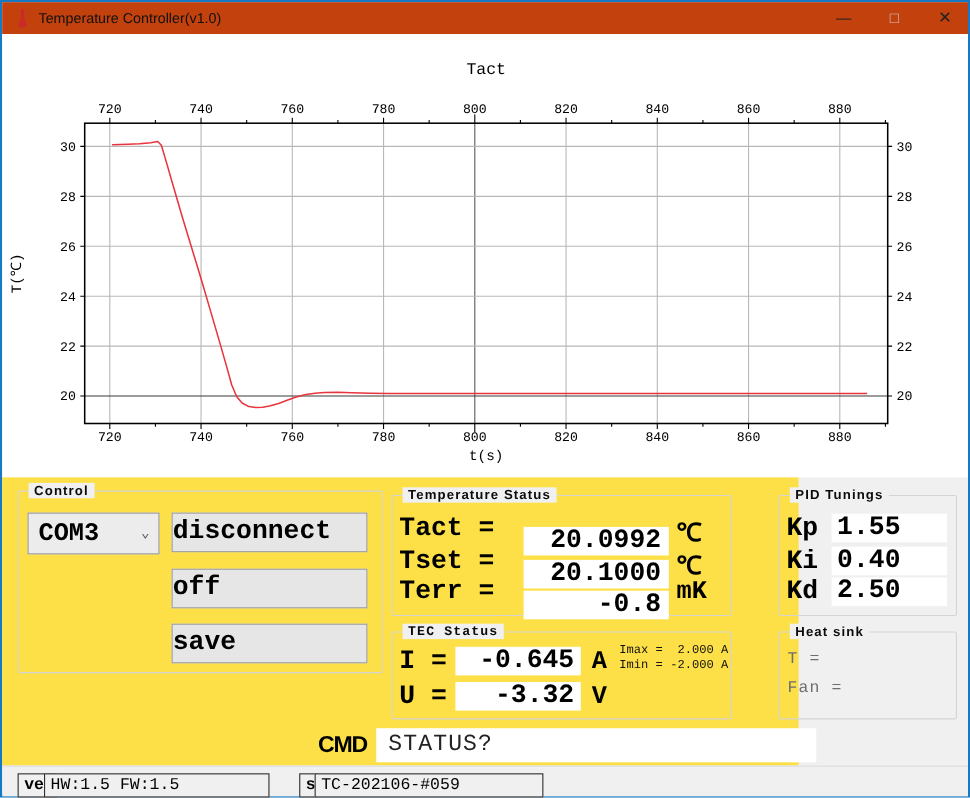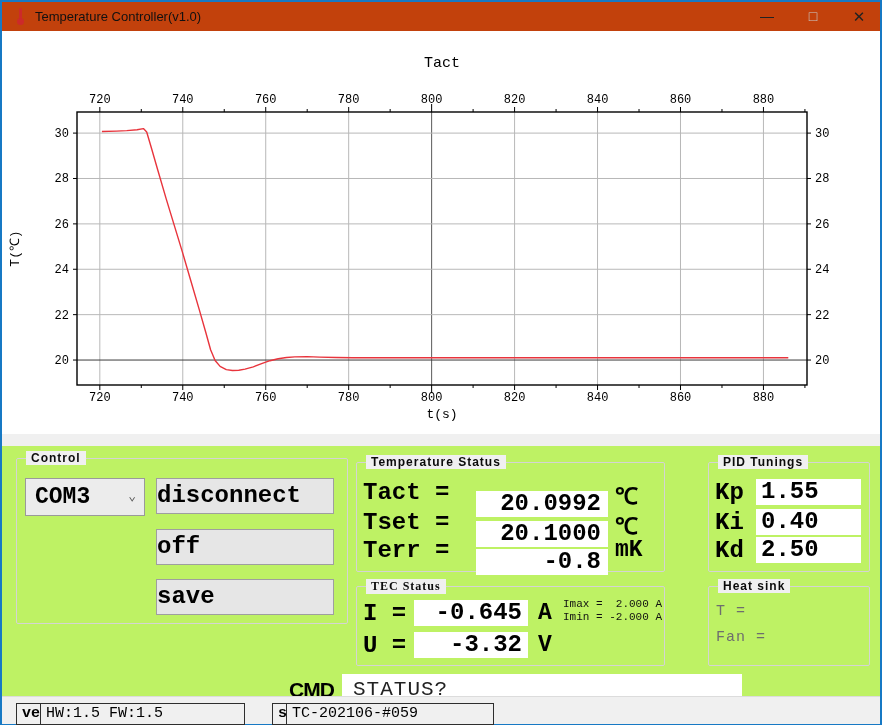--- a/index.html
+++ b/index.html
@@ -20,21 +20,21 @@
   .title-text { position:absolute; left:33px; top:7px; font-size:13px; color:#111; }
   .winbtn { position:absolute; top:0; width:46px; height:29px; text-align:center; line-height:29px; font-size:14px; color:#222; }
   .winbtn.min { left:742px; }
   .winbtn.max { left:788px; color:#c9c9c9; }
   .winbtn.close { left:834px; font-size:15px; }
 
   
   .chart-canvas { position:absolute; left:0; top:29px; width:878px; height:403px; background:#ffffff; }
 
   
-  .panel { position:absolute; left:0; top:444px; width:878px; height:262px; background:#bef264; }
+  .panel { position:absolute; left:0; top:432px; width:724px; height:262px; background:#fde047; }
 
   .groupbox { position:absolute; border:1px solid #d4d4d4; border-radius:2px; }
   .groupbox > .gb-label {
     position:absolute; top:-8px; left:9px; padding:0 5px; background:#f0f0f0;
     font-size:12px; font-weight:bold; letter-spacing:1px; color:#0b0b0b; white-space:nowrap;
   }
 
   .mono { font-family:"Liberation Mono", monospace; }
 
   
@@ -262,21 +262,21 @@
         <span class="vlabel">Ki = </span>
         <span class="vfield">0.40</span>
       </div>
       <div class="vrow r3">
         <span class="vlabel">Kd = </span>
         <span class="vfield">2.50</span>
       </div>
     </div>
 
     <div class="groupbox gb-tec mono">
-      <div class="gb-label" style="font-family:Liberation Serif, serif">TEC Status</div>
+      <div class="gb-label" style="font-family:Liberation Mono, monospace">TEC Status</div>
       <div class="vrow tec-r1">
         <span class="vlabel">I = </span>
         <span class="vfield">-0.645</span>
         <span class="vunit">A</span>
       </div>
       <div class="tec-limits">Imax =  2.000 A
 Imin = -2.000 A</div>
       <div class="vrow tec-r2">
         <span class="vlabel">U = </span>
         <span class="vfield">-3.32</span>

